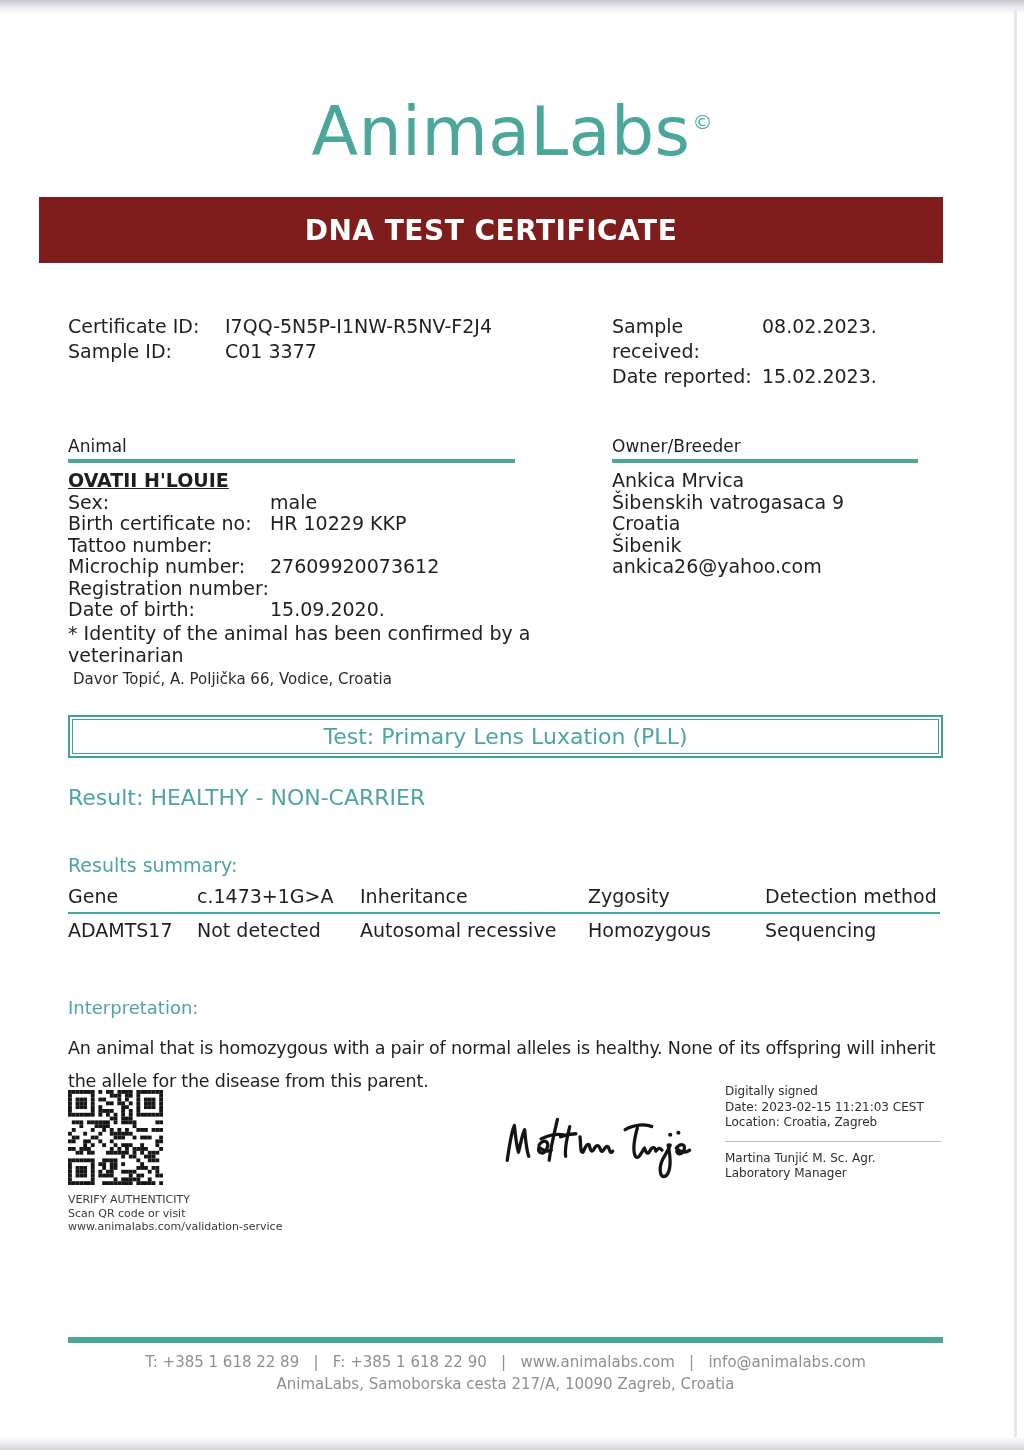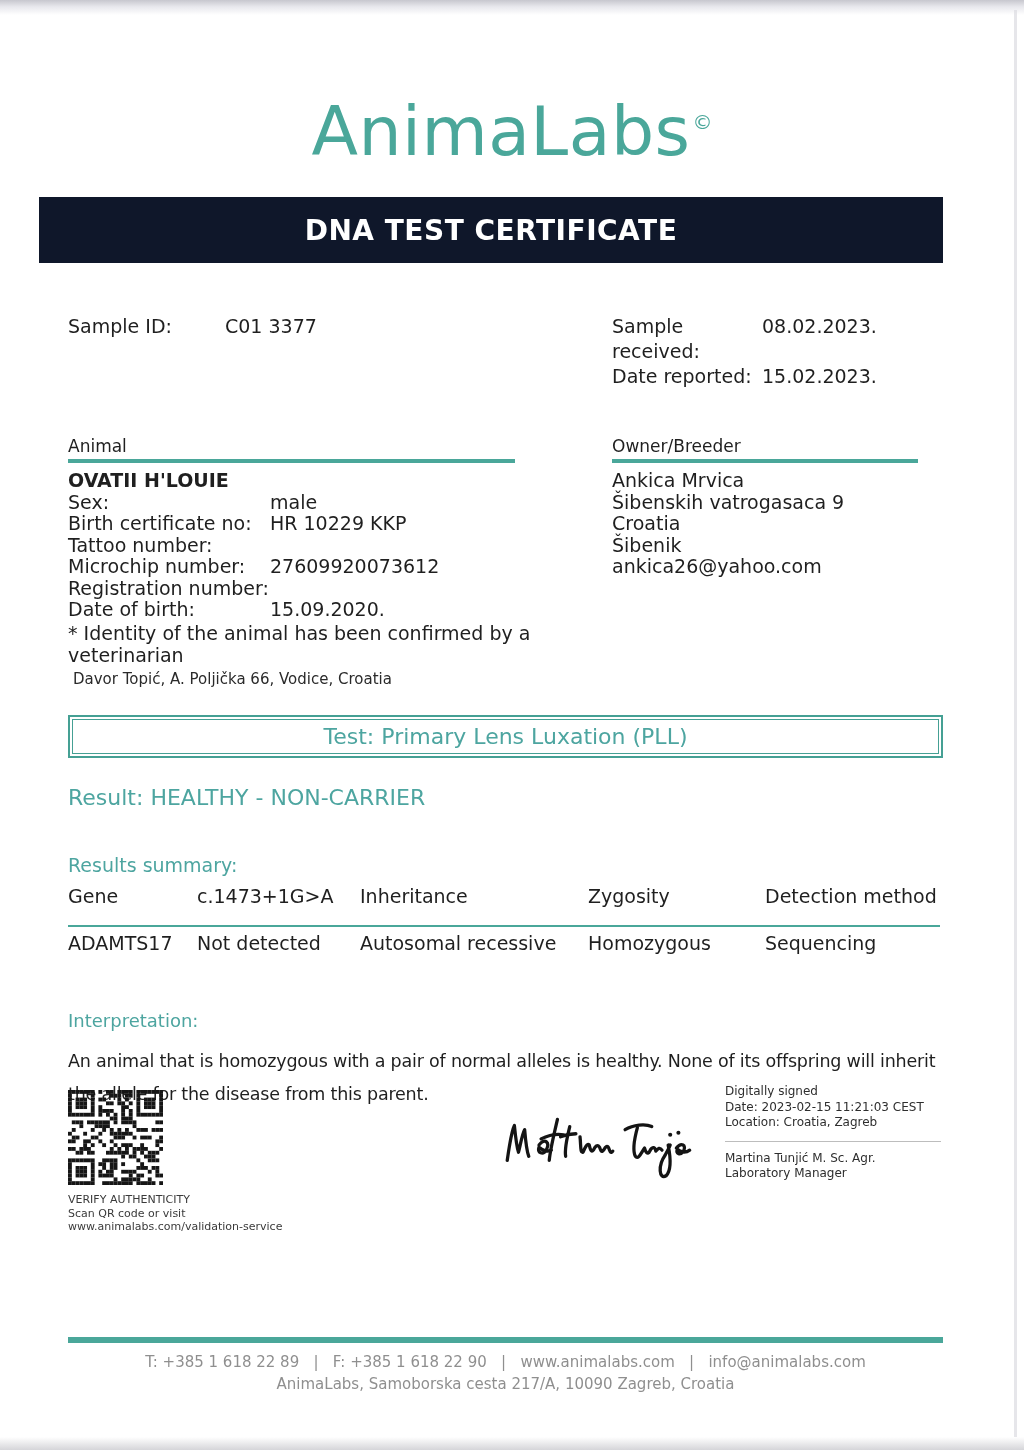--- a/index.html
+++ b/index.html
@@ -19,58 +19,58 @@
     background:#d9d9de; opacity:.65; }
 
   .page { position:absolute; inset:0; }
 
   
   .logo { text-align:center; padding-top:92px; }
   .logo-text { font-size:68px; color:#4aa79a; letter-spacing:.5px; }
   .logo-mark { font-size:20px; color:#4aa79a; vertical-align:26px; margin-left:2px; }
 
   
-  .banner { margin:26px 81px 0 39px; height:66px; background:#0f172a;
+  .banner { margin:26px 81px 0 39px; height:66px; background:#7f1d1d;
     display:flex; align-items:center; justify-content:center; }
   .banner-title { color:#ffffff; font-size:28px; font-weight:bold; letter-spacing:.5px; }
 
   
   .ids { display:flex; margin:51px 84px 0 68px; font-size:19px; }
   .ids-left { width:544px; }
   .ids-right { flex:1; }
   .id-row { display:flex; line-height:25px; }
   .ids-left .id-label { width:157px; }
   .ids-right .id-label { width:150px; }
 
   
   .sections { display:flex; margin:47px 84px 0 68px; }
   .col-animal { width:544px; }
   .col-owner { flex:1; }
   .sec-title { font-size:17px; margin-bottom:3px; }
   .sec-rule { height:4px; background:#4aa79a; }
   .col-animal .sec-rule { width:447px; }
   .col-owner .sec-rule { width:306px; }
-  .animal-name { font-weight:bold; font-size:19px; margin-top:7px; line-height:21.5px; }
+  .animal-name { font-weight:bold; font-size:19px; margin-top:7px; line-height:21.5px;text-decoration:underline; }
   .a-row { display:flex; font-size:19px; line-height:21.5px; }
   .a-label { width:202px; flex:none; }
   .identity-note { font-size:19px; line-height:22px; margin-top:1px; }
   .vet-line { font-size:15px; margin-top:4px; padding-left:5px; color:#2a2a2a; }
   .owner-lines { margin-top:7px; font-size:19px; line-height:21.5px; }
 
   
   .test-box { margin:27px 81px 0 68px; border:2px solid #45a094; padding:2px; }
   .test-box-inner { border:1px solid #45a094; height:35px;
     display:flex; align-items:center; justify-content:center; }
   .test-title { color:#4da5a0; font-size:22px; }
 
   .result-line { margin:27px 84px 0 68px; color:#4da5a0; font-size:22px; }
 
   .summary-title { margin:44px 84px 0 68px; color:#4da5a0; font-size:19px; }
   .table { margin:9px 84px 0 68px; font-size:19px; }
-  .t-head { display:flex; padding-bottom:18px; border-bottom:2px solid #4aa79a; }
+  .t-head { display:flex; padding-bottom:5px; border-bottom:2px solid #4aa79a; }
   .t-row { display:flex; padding-top:5px; }
   .tc1 { width:129px; flex:none; }
   .tc2 { width:163px; flex:none; }
   .tc3 { width:228px; flex:none; }
   .tc4 { width:177px; flex:none; }
   .tc5 { flex:1; }
 
   .interp-title { margin:56px 84px 0 68px; color:#4da5a0; font-size:18px; }
   .interp-text { margin:14px 0 0 68px; width:930px; font-size:17.5px;
     letter-spacing:-.2px; line-height:1.9; white-space:pre-line; }
@@ -102,20 +102,24 @@
   <div class="logo">
     <span class="logo-text">AnimaLabs</span><span class="logo-mark">©</span>
   </div>
 
   <div class="banner">
     <span class="banner-title">DNA TEST CERTIFICATE</span>
   </div>
 
   <div class="ids">
     <div class="ids-left">
+      <div class="id-row">
+        <span class="id-label">Certificate ID:</span>
+        <span class="id-value">I7QQ-5N5P-I1NW-R5NV-F2J4</span>
+      </div>
       <div class="id-row">
         <span class="id-label">Sample ID:</span>
         <span class="id-value">C01 3377</span>
       </div>
     </div>
     <div class="ids-right">
       <div class="id-row">
         <span class="id-label">Sample received:</span>
         <span class="id-value">08.02.2023.</span>
       </div>

